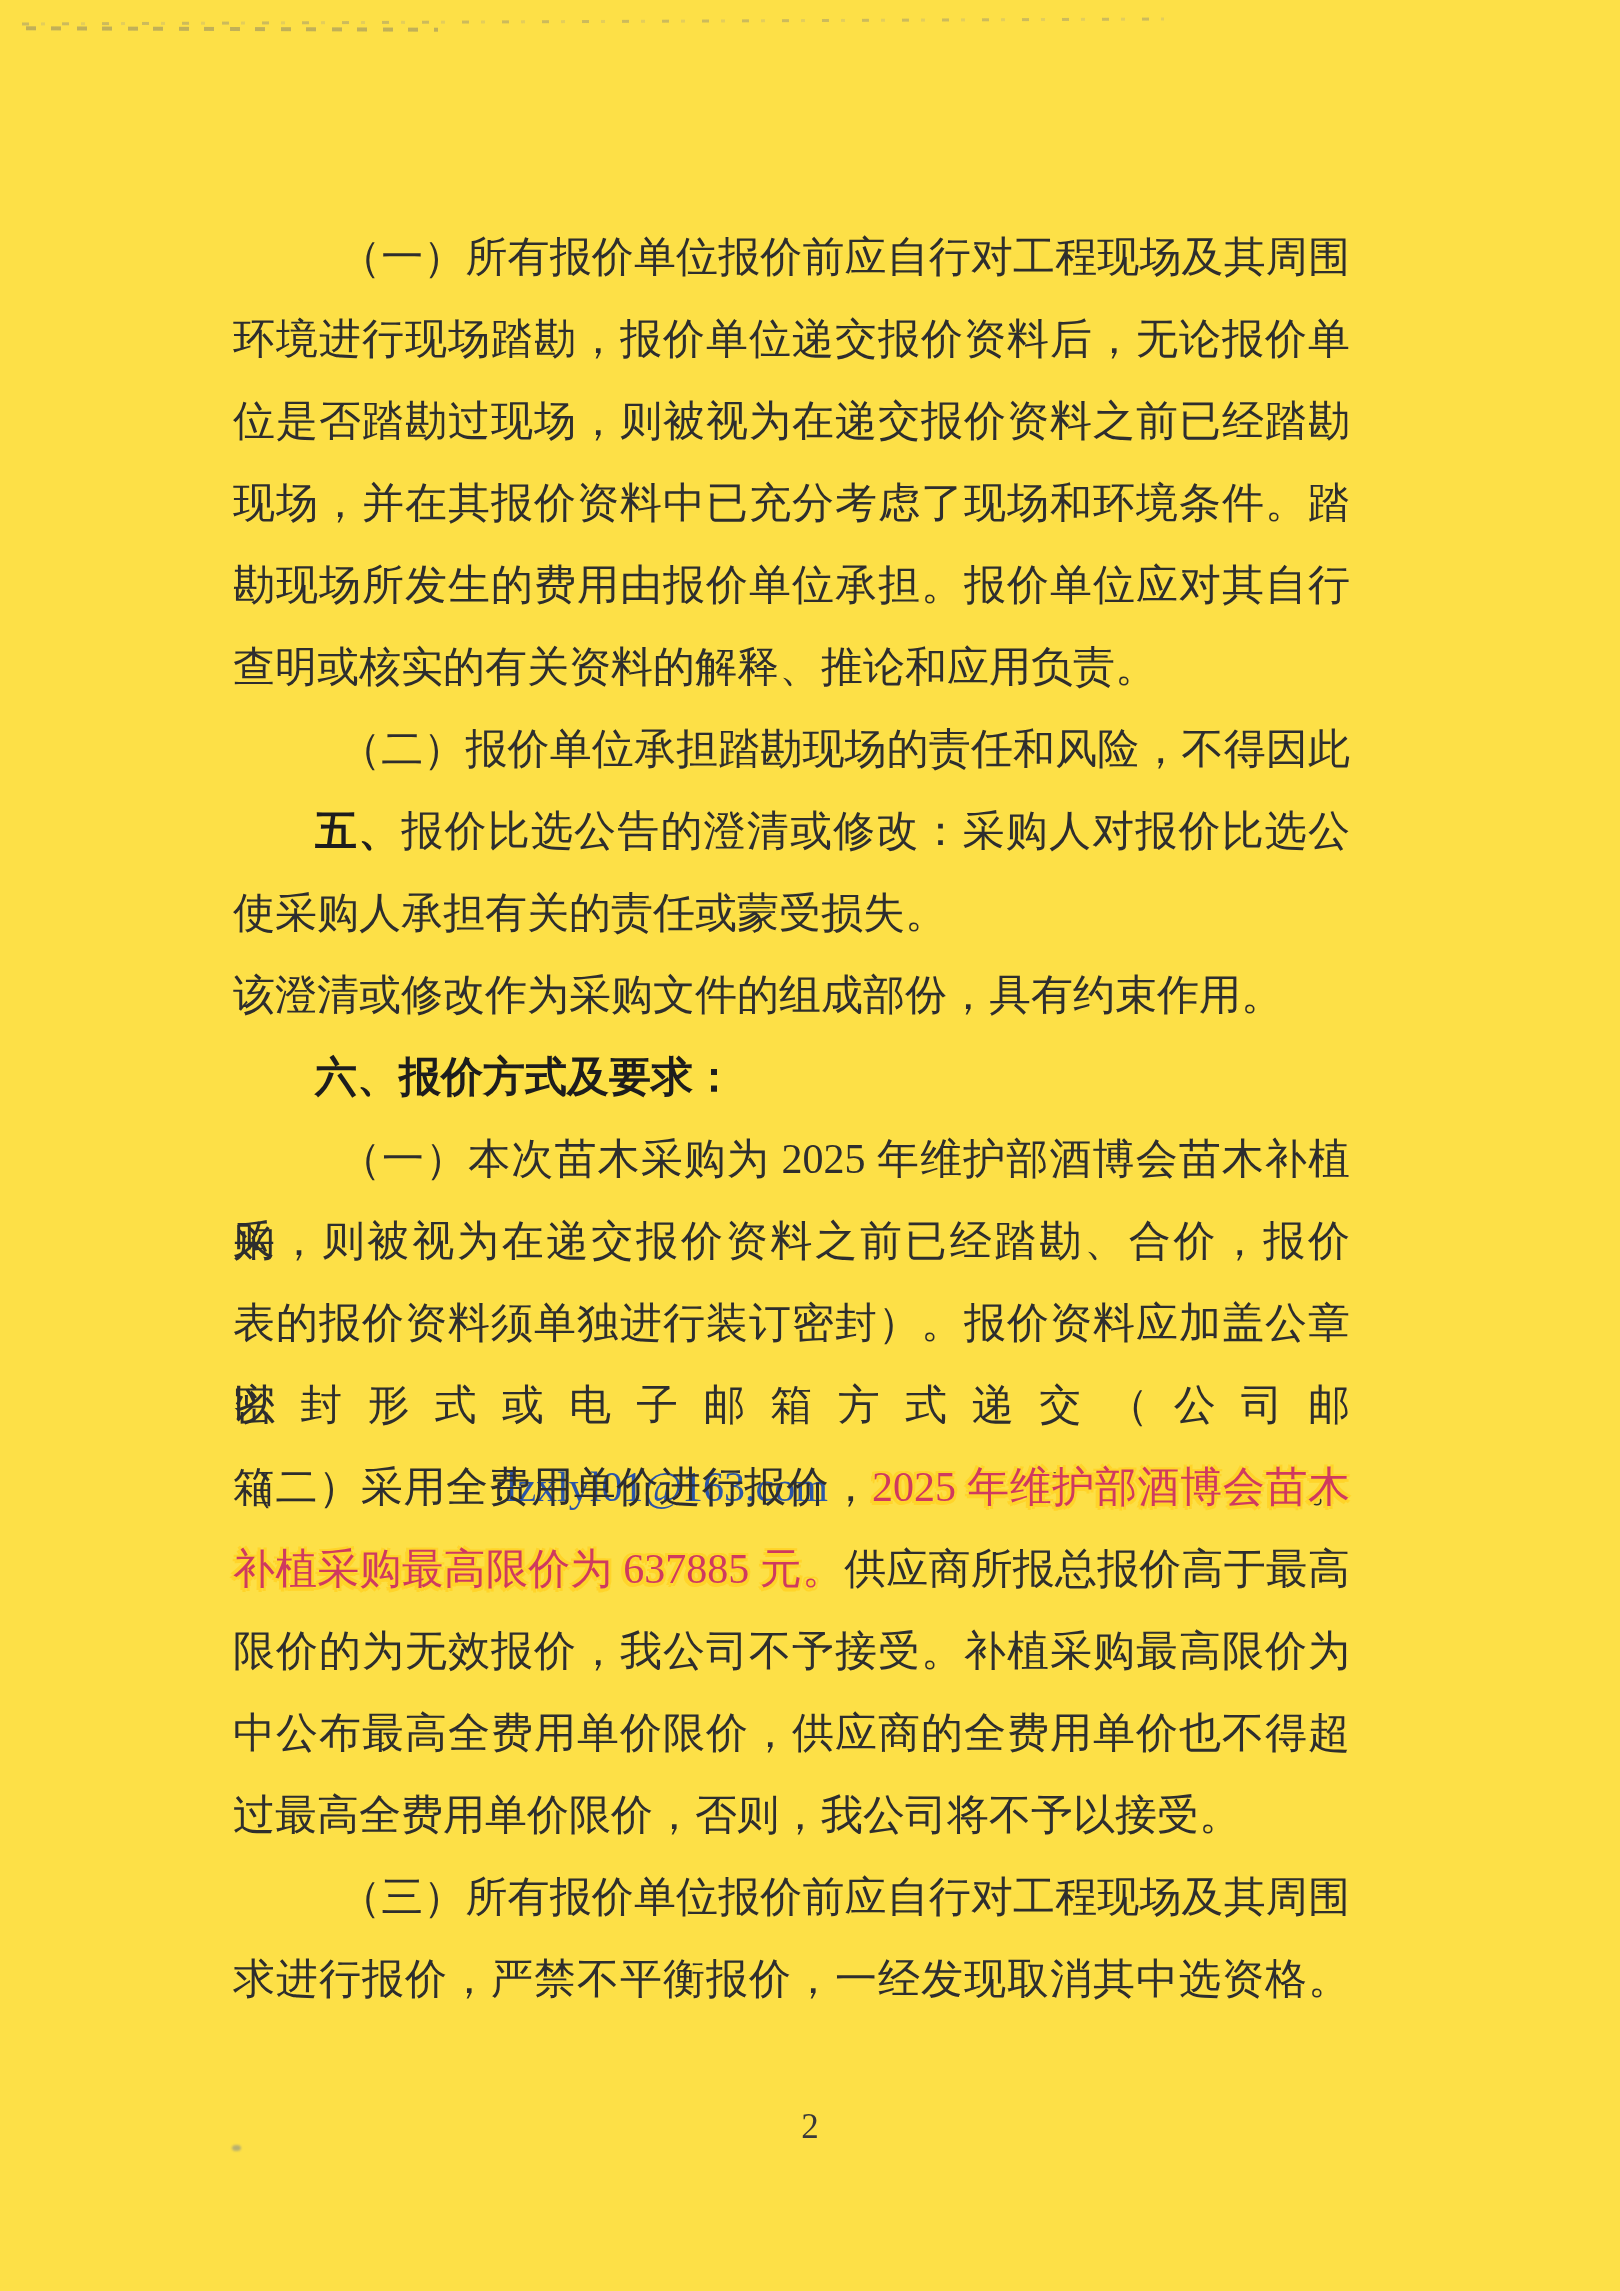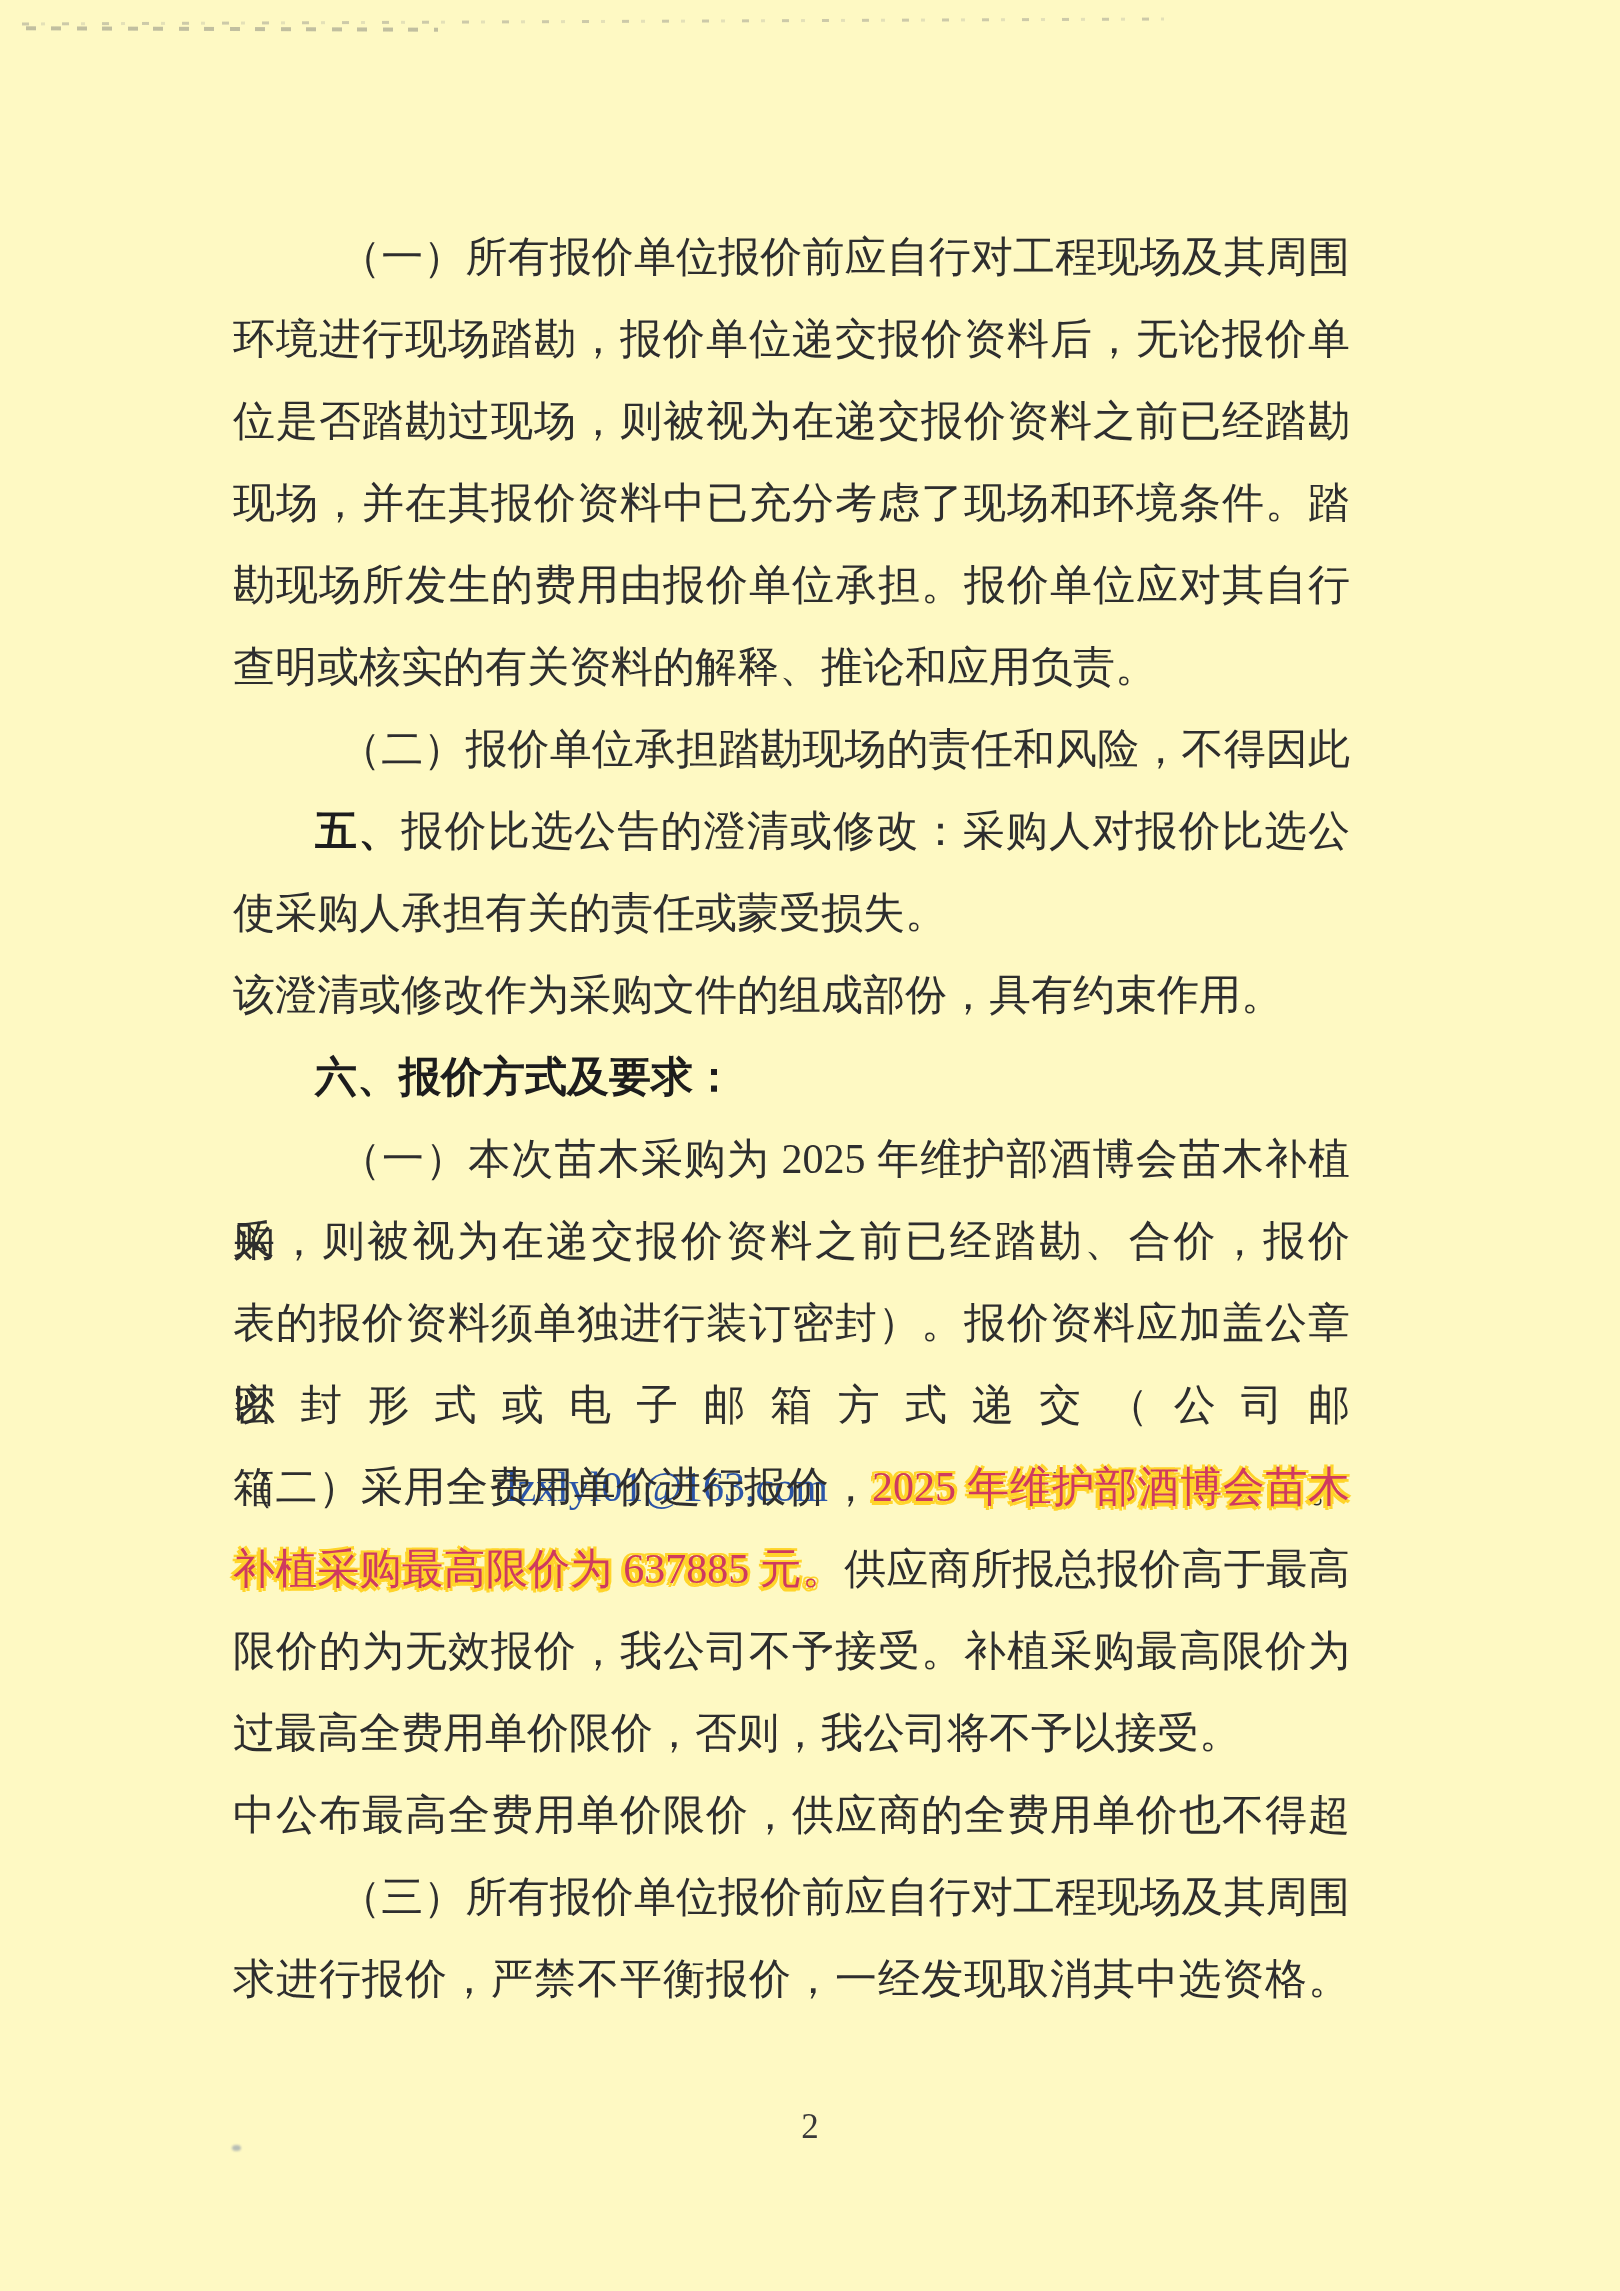--- a/index.html
+++ b/index.html
@@ -1,20 +1,20 @@
 <!DOCTYPE html>
 <html><head>
 <meta charset="utf-8">
 <style>
   html,body{margin:0;padding:0;background:#e8e8e8;}
   .page{
     position:relative;
     width:1620px;height:2292px;
     margin:0 auto;
-    background:#fef9c3;
+    background:#fde047;
     overflow:hidden;
     font-family:"Liberation Serif","DejaVu Serif",serif;
   }
   .content{
     position:absolute;
     left:233px;top:216px;
     width:1117px;
   }
   .line{
     height:82px;
@@ -97,21 +97,21 @@
       <div class="line"><span>使采购人承担有关的责任或蒙受损失。</span></div>
       <div class="line"><span>该澄清或修改作为采购文件的组成部份，具有约束作用。</span></div>
       <div class="line ind-h"><span class="seg-bold">六、报价方式及要求：</span></div>
       <div class="line fill ind-p"><span>（一）本次苗木采购为 2025 年维护部酒博会苗木补植采</span></div>
       <div class="line fill"><span>购，则被视为在递交报价资料之前已经踏勘、合价，报价</span></div>
       <div class="line fill"><span>表的报价资料须单独进行装订密封）。报价资料应加盖公章以</span></div>
       <div class="line fill"><span>密封形式或电子邮箱方式递交（公司邮箱:</span><span class="seg-link">lzxlyl01@163.com</span><span>）。</span></div>
       <div class="line fill"><span>（二）采用全费用单价进行报价，</span><span class="seg-red">2025 年维护部酒博会苗木</span></div>
       <div class="line fill"><span class="seg-red">补植采购最高限价为 637885 元。</span><span>供应商所报总报价高于最高</span></div>
       <div class="line fill"><span>限价的为无效报价，我公司不予接受。补植采购最高限价为</span></div>
+      <div class="line fill"><span>中公布最高全费用单价限价，供应商的全费用单价也不得超</span></div>
       <div class="line"><span>过最高全费用单价限价，否则，我公司将不予以接受。</span></div>
-      <div class="line fill"><span>中公布最高全费用单价限价，供应商的全费用单价也不得超</span></div>
       <div class="line fill ind-p"><span>（三）所有报价单位报价前应自行对工程现场及其周围</span></div>
       <div class="line fill"><span>求进行报价，严禁不平衡报价，一经发现取消其中选资格。</span></div>
     </div>
   <div class="page-number">2</div>
   <div class="scan-speck"></div>
 </div>
 
 
 </body></html>

